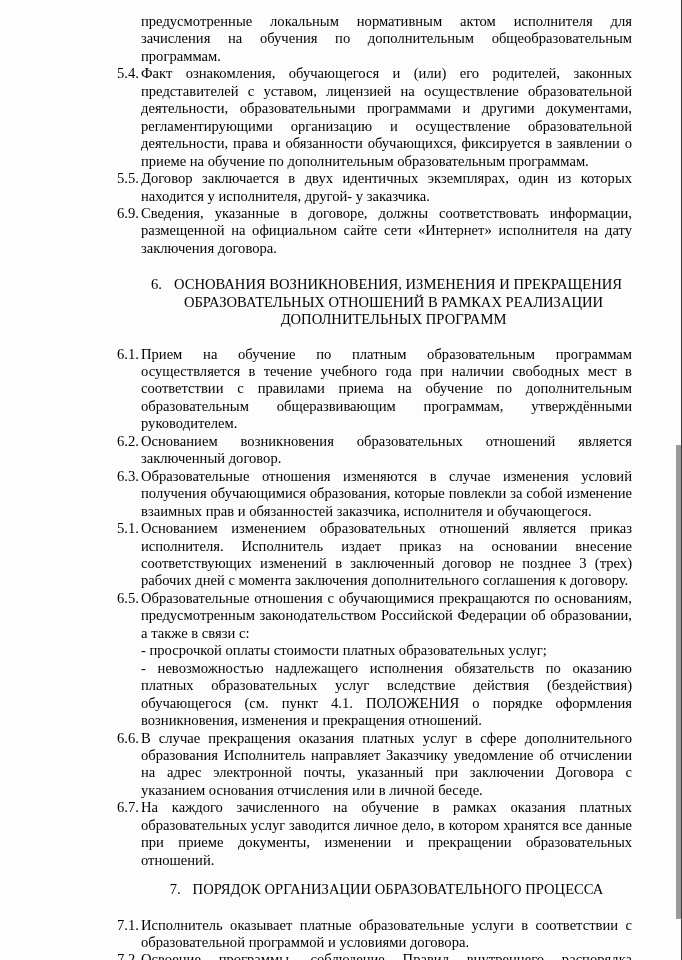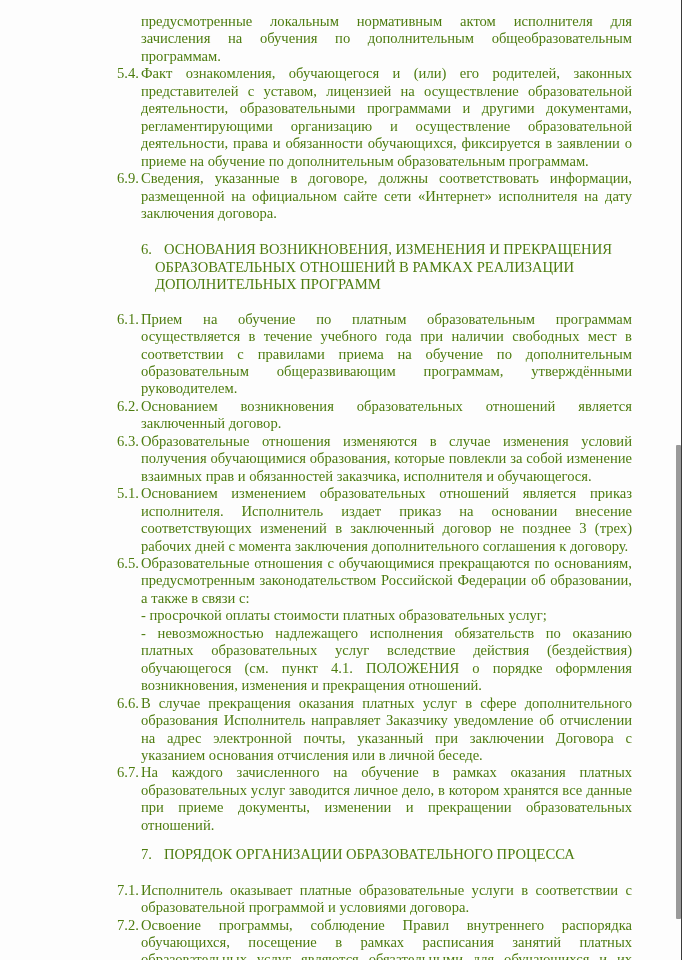--- a/index.html
+++ b/index.html
@@ -10,21 +10,21 @@
     overflow: hidden;
     background: #fdfdfd;
   }
   .page {
     position: absolute;
     left: 0; top: 0;
     width: 676px;
     height: 960px;
     background: #fdfdfd;
     font-family: "Liberation Serif", "DejaVu Serif", serif;
-    color: #4d7c0f;
+    color: #000000;
     font-size: 14.6px;
     line-height: 17.45px;
   }
   .right-edge {
     position: absolute;
     right: 0; top: 0;
     width: 1px; height: 960px;
     background: #3a3a3a;
   }
   .scrollbar-thumb {
@@ -53,20 +53,21 @@
     position: absolute;
     left: 0;
     top: 0;
   }
   .cont {
     padding-left: 24px;
     text-align: justify;
     text-align-last: left;
   }
   .heading {
+    text-align: center;
     margin-left: 24px;
     margin-right: 0;
     font-size: 14.6px;
     line-height: 17.4px;
   }
   .heading .hnum {
     margin-right: 12px;
   }
   .gap-h6-top { height: 19px; }
   .gap-h6-bottom { height: 17px; }
@@ -78,20 +79,24 @@
 <body>
 
 <div class="page">
   <div class="content">
 
     <div class="cont">предусмотренные локальным нормативным актом исполнителя для зачисления на обучения по дополнительным общеобразовательным программам.</div>
 
     <div class="para">
       <span class="num">5.4.</span>
       <span>Факт ознакомления, обучающегося и (или) его родителей, законных представителей с уставом, лицензией на осуществление образовательной деятельности, образовательными программами и другими документами, регламентирующими организацию и осуществление образовательной деятельности, права и обязанности обучающихся, фиксируется в заявлении о приеме на обучение по дополнительным образовательным программам.</span>
+    </div>
+    <div class="para">
+      <span class="num">5.5.</span>
+      <span>Договор заключается в двух идентичных экземплярах, один из которых находится у исполнителя, другой- у заказчика.</span>
     </div>
     <div class="para">
       <span class="num">6.9.</span>
       <span>Сведения, указанные в договоре, должны соответствовать информации, размещенной на официальном сайте сети «Интернет» исполнителя на дату заключения договора.</span>
     </div>
 
     <div class="gap-h6-top"></div>
 
     <div class="heading">
       <div><span class="hnum">6.</span><span>ОСНОВАНИЯ ВОЗНИКНОВЕНИЯ, ИЗМЕНЕНИЯ И ПРЕКРАЩЕНИЯ</span></div>

